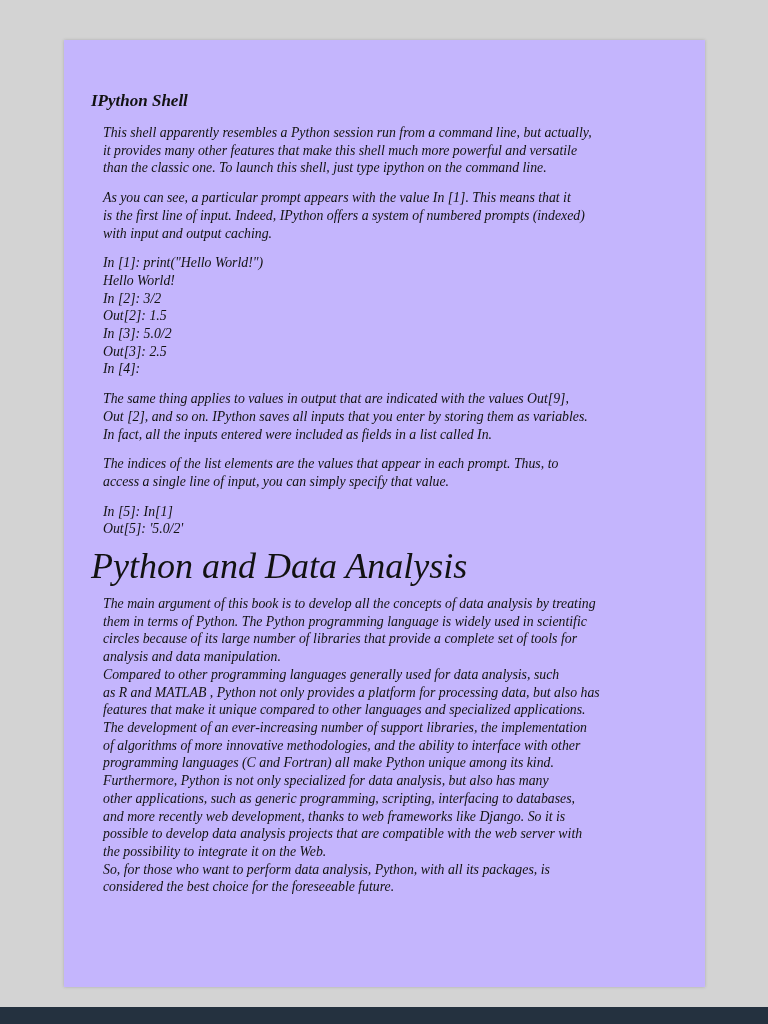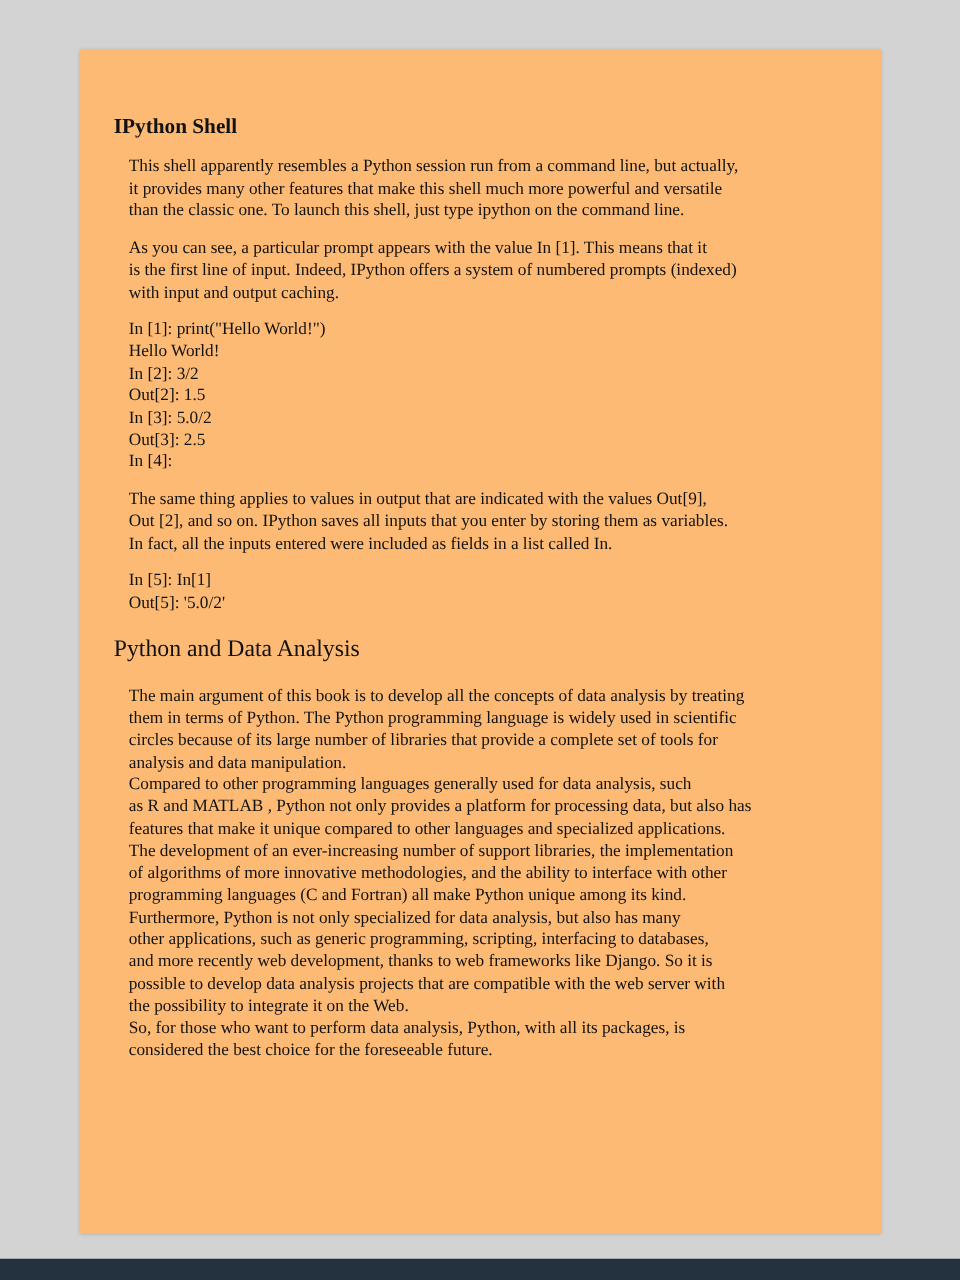--- a/index.html
+++ b/index.html
@@ -31,21 +31,21 @@
   }
   .blk { margin: 0; }
   .blk.h1 {
     font-size: 17px;
     font-weight: bold;
     line-height: 22px;
     margin: 0 0 4px 0;
     white-space: pre-line;
   }
   .blk.h2 {
-    font-size: 19px;
+    font-size: 36px;
     font-weight: 400;
     line-height: 33px;
     margin: 12px 0 6px 0;
     white-space: pre-line;
   }
   .blk.body {
     font-size: 13.8px;
     line-height: 17.7px;
     white-space: pre-line;
     margin: 12px;
@@ -56,39 +56,41 @@
     bottom: 0;
     width: 768px;
     height: 17px;
     background: #24313f;
   }
 </style>
 </head>
 <body style="background: rgb(211, 211, 211);">
 
 <div class="viewer">
-  <div class="doc-page" style="background: #fdba74;">
+  <div class="doc-page" style="background: #c4b5fd; font-style: italic;">
     <div class="page-content">
         <div class="blk h1">IPython Shell</div>
         <div class="blk body">This shell apparently resembles a Python session run from a command line, but actually,
 it provides many other features that make this shell much more powerful and versatile
 than the classic one. To launch this shell, just type ipython on the command line.</div>
         <div class="blk body">As you can see, a particular prompt appears with the value In [1]. This means that it
 is the first line of input. Indeed, IPython offers a system of numbered prompts (indexed)
 with input and output caching.</div>
         <div class="blk body">In [1]: print("Hello World!")
 Hello World!
 In [2]: 3/2
 Out[2]: 1.5
 In [3]: 5.0/2
 Out[3]: 2.5
 In [4]:</div>
         <div class="blk body">The same thing applies to values in output that are indicated with the values Out[9],
 Out [2], and so on. IPython saves all inputs that you enter by storing them as variables.
 In fact, all the inputs entered were included as fields in a list called In.</div>
+        <div class="blk body">The indices of the list elements are the values that appear in each prompt. Thus, to
+access a single line of input, you can simply specify that value.</div>
         <div class="blk body">In [5]: In[1]
 Out[5]: '5.0/2'</div>
         <div class="blk h2">Python and Data Analysis</div>
         <div class="blk body">The main argument of this book is to develop all the concepts of data analysis by treating
 them in terms of Python. The Python programming language is widely used in scientific
 circles because of its large number of libraries that provide a complete set of tools for
 analysis and data manipulation.
 Compared to other programming languages generally used for data analysis, such
 as R and MATLAB , Python not only provides a platform for processing data, but also has
 features that make it unique compared to other languages and specialized applications.

